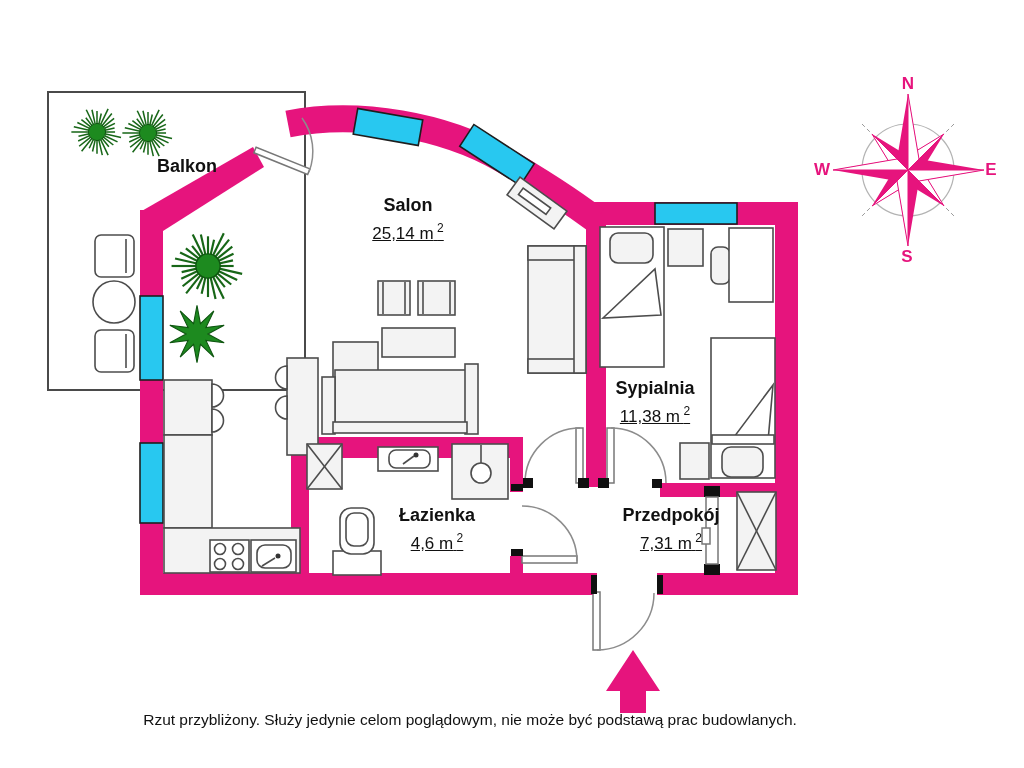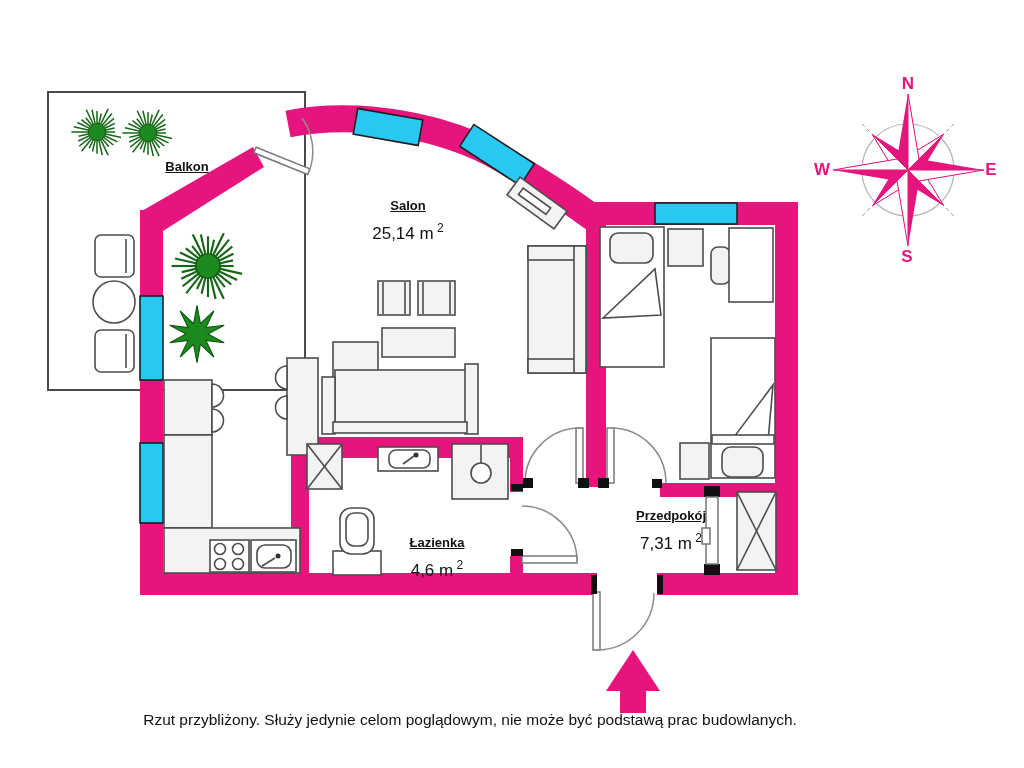--- a/index.html
+++ b/index.html
@@ -13,22 +13,22 @@
   .window{fill:var(--window);stroke:#1e1e1e;stroke-width:1.6;}
   .furn{fill:#f3f3f3;stroke:#4d4d4d;stroke-width:1.6;}
   .furnw{fill:#ffffff;stroke:#4d4d4d;stroke-width:1.6;}
   .xline{stroke:#4d4d4d;stroke-width:1.6;}
   .arc{fill:none;stroke:#8c8c8c;stroke-width:1.5;}
   .leaf{fill:#fff;stroke:#777;stroke-width:1.5;}
   .jamb{fill:#101010;}
   .pink{fill:var(--wall);}
   .pinkline{stroke:var(--wall);stroke-width:1;fill:#fff;}
   .label{position:absolute;transform:translateX(-50%);text-align:center;color:#111;white-space:nowrap;}
-  .room-name{font-weight:bold;font-size:13px;line-height:23px;text-decoration:underline;}
-  .room-area{font-size:17px;line-height:22px;}
+  .room-name{font-weight:bold;font-size:18px;line-height:23px;}
+  .room-area{font-size:17px;line-height:22px;text-decoration:underline;}
   .room-area sup{font-size:12px;}
   .compass-letter{position:absolute;transform:translate(-50%,-50%);color:var(--wall);
                   font-weight:bold;font-size:17px;}
   #footer{position:absolute;left:470px;top:708px;transform:translateX(-50%);
           text-align:center;font-size:15.5px;line-height:23px;color:#111;white-space:nowrap;}
 </style>
 </head>
 <body>
 
 <div id="stage">
@@ -326,22 +326,26 @@
 
   <div class="label" style="left:187px;top:155px;">
     <div class="room-name">Balkon</div>
   </div>
 
   <div class="label" style="left:408px;top:194px;">
     <div class="room-name">Salon</div>
     <div class="room-area"><span>25,14 m</span> <sup>2</sup></div>
   </div>
 
-
-  <div class="label" style="left:437px;top:504px;margin-top:27px;">
+  <div class="label" style="left:655px;top:377px;">
+    <div class="room-name">Sypialnia</div>
+    <div class="room-area"><span>11,38 m</span> <sup>2</sup></div>
+  </div>
+
+  <div class="label" style="left:437px;top:504px;">
     <div class="room-name">Łazienka</div>
     <div class="room-area"><span>4,6 m</span> <sup>2</sup></div>
   </div>
 
   <div class="label" style="left:671px;top:504px;">
     <div class="room-name">Przedpokój</div>
     <div class="room-area"><span>7,31 m</span> <sup>2</sup></div>
   </div>
 
   <span class="compass-letter" style="left:908px;top:84px;">N</span>

